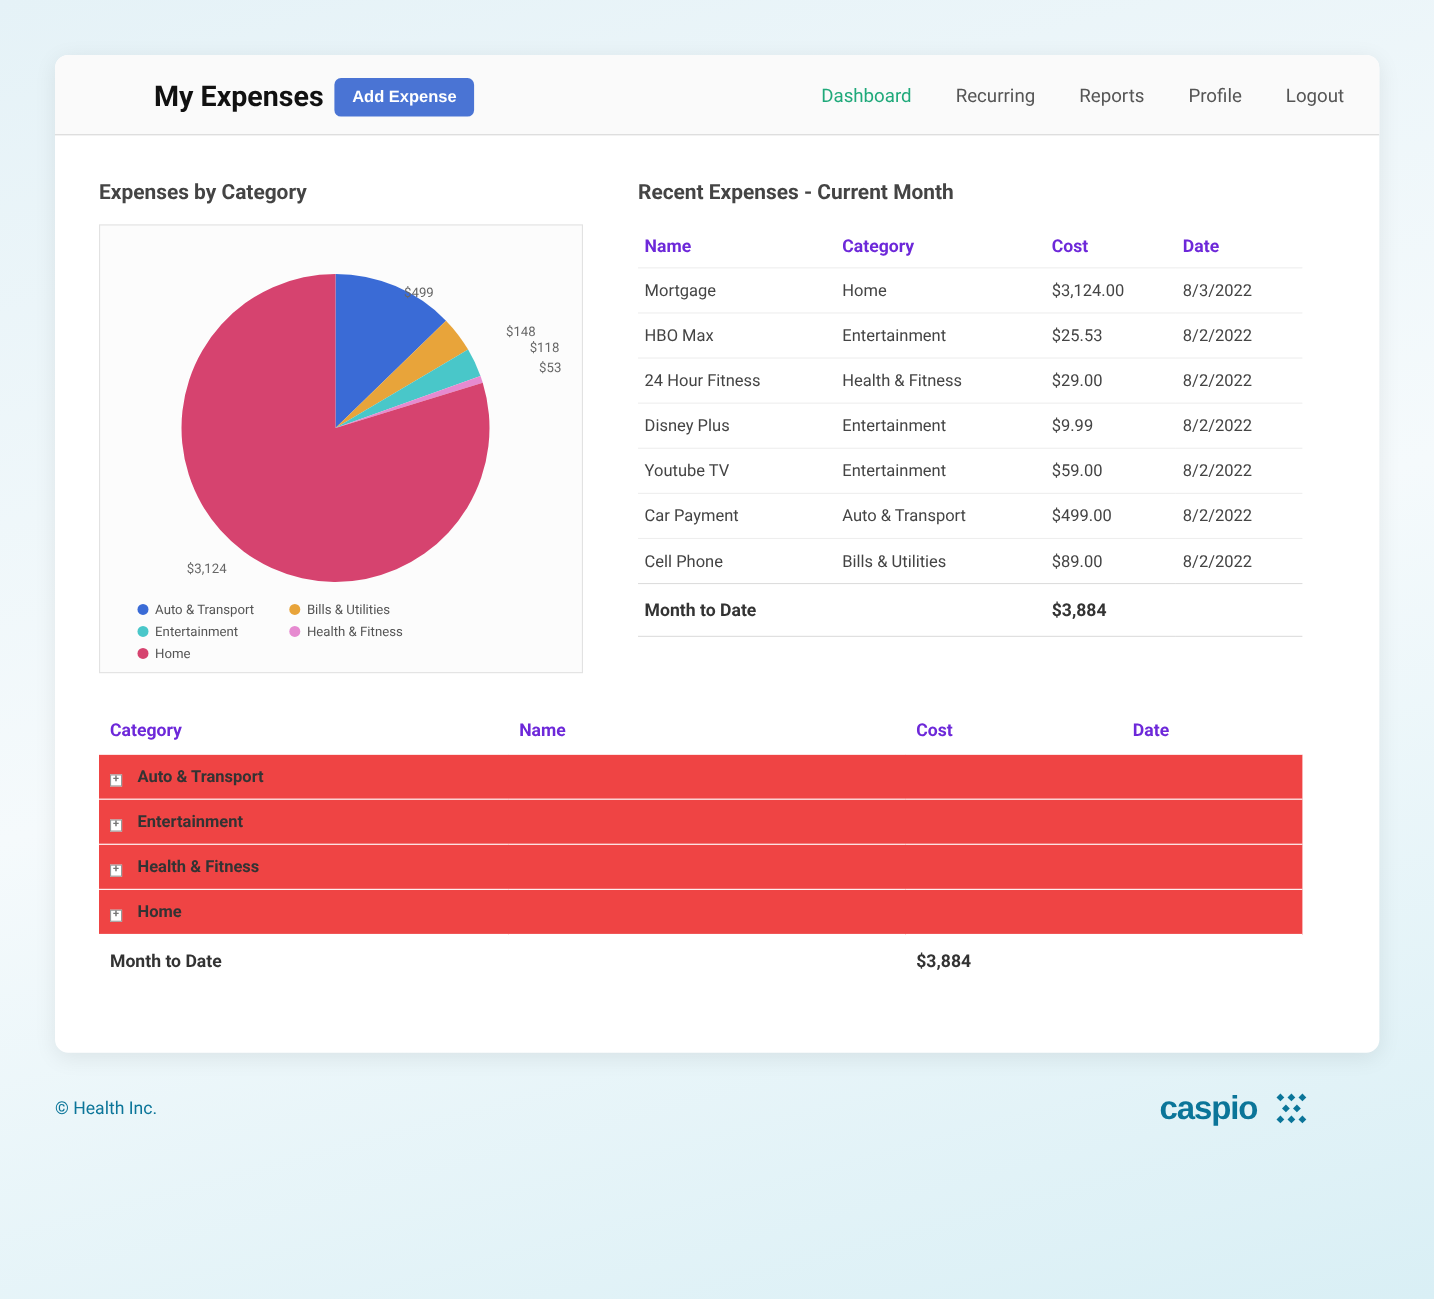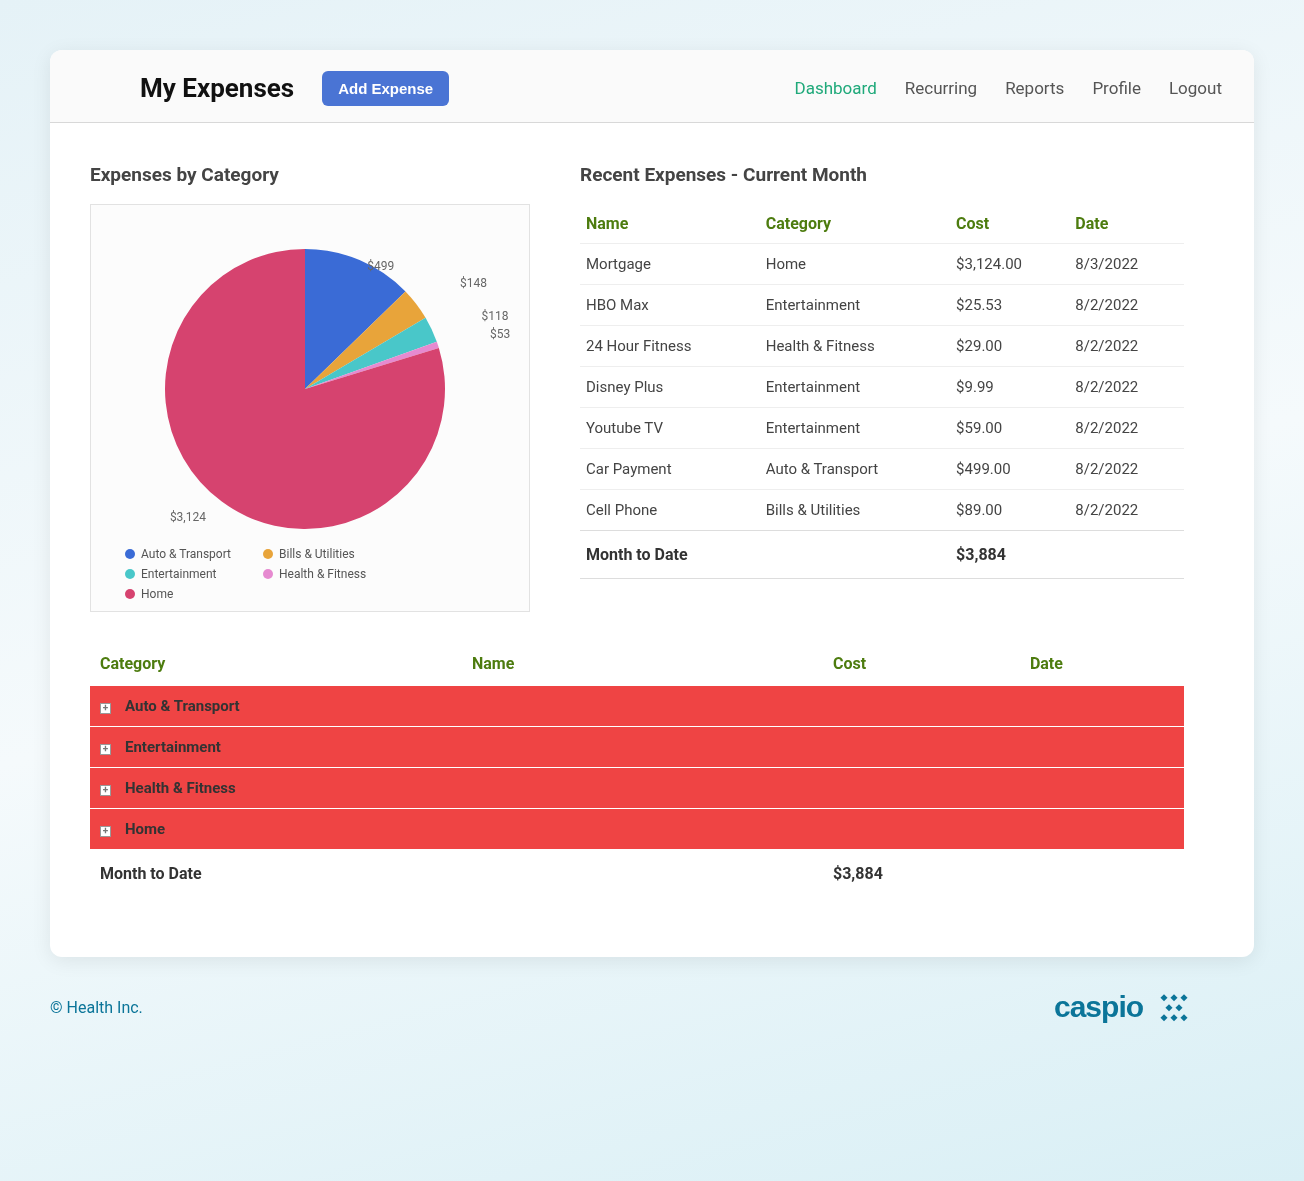--- a/index.html
+++ b/index.html
@@ -18,33 +18,33 @@
     overflow: hidden;
   }
   .topbar {
     display: flex;
     align-items: center;
     justify-content: space-between;
     padding: 20px 30px 16px 90px;
     border-bottom: 1px solid #d8d8d8;
     background: #fafafa;
   }
-  .brand-wrap { display: flex; align-items: center; gap: 28px; }
+  .brand-wrap { display: flex; align-items: center; gap: 10px; }
   .brand { font-size: 26px; font-weight: 700; color: #111; }
   .add-btn {
     background: #4a74d4;
     color: #fff;
     border: none;
     border-radius: 6px;
     padding: 9px 16px;
     font-size: 15px;
     font-weight: 600;
     cursor: pointer;
   }
-  .nav { display: flex; gap: 24px; align-items:center; }
+  .nav { display: flex; gap: 36px; align-items:center; }
   .nav-item {
     color: #555;
     font-size: 17px;
     cursor: pointer;
     padding: 8px 2px;
     position: relative;
   }
   .nav-item.active { color: #1fa97a; }
   .nav-item.active::before {
     content:"";
@@ -63,21 +63,21 @@
     background:#fcfcfc;
     padding:14px 14px 8px 14px;
   }
   .pie-wrap { position:relative; width:400px; height:320px; }
   .pie-label { position:absolute; font-size:12px; color:#666; white-space:nowrap;}
   .legend { display:flex; flex-wrap:wrap; gap:6px 18px; padding:8px 6px 2px 20px; font-size:12px; color:#555;}
   .legend-item { display:flex; align-items:center; gap:6px; min-width:120px;}
   .sw { width:10px; height:10px; border-radius:50%; display:inline-block;}
   
   table { width:100%; border-collapse:collapse; }
-  thead th { text-align:left; font-size:16px; font-weight:700; color:#4d7c0f; padding:10px 6px; }
+  thead th { text-align:left; font-size:16px; font-weight:700; color:#6d28d9; padding:10px 6px; }
   .recent tbody td { padding:11px 6px; font-size:15px; color:#444; border-top:1px solid #eee;}
   .recent tfoot td { padding:14px 6px; font-size:16px; font-weight:700; border-top:1px solid #ddd; border-bottom:1px solid #ddd;}
   .grouped thead th { padding:12px 10px; }
   .grouped .grp-row td {
     background:#ef4444;
     border-top:1px solid #fff;
     border-bottom:1px solid #fff;
     padding:11px 10px;
     font-weight:700;
     font-size:15px;
@@ -133,21 +133,21 @@
               <g id="pie-g" transform="translate(200,170)">
                   <path d="M0 0 L8.572527594031473e-15 -140 A140 140 0 0 1 100.45249130937 -97.51562433651823 Z" fill="#3a6bd6"></path>
                   <path d="M0 0 L100.45249130937 -97.51562433651823 A140 140 0 0 1 120.56441232297728 -71.16335068850486 Z" fill="#e8a43a"></path>
                   <path d="M0 0 L120.56441232297728 -71.16335068850486 A140 140 0 0 1 131.79843251129367 -47.21412063743182 Z" fill="#49c7c9"></path>
                   <path d="M0 0 L131.79843251129367 -47.21412063743182 A140 140 0 0 1 133.850898872108 -41.03579987192544 Z" fill="#e68ad0"></path>
                   <path d="M0 0 L133.850898872108 -41.03579987192544 A140 140 0 1 1 -2.5717582782094416e-14 -140 Z" fill="#d6436f"></path>
                 </g>
             </svg>
             <div id="pie-labels">
                 <span class="pie-label" style="left: 262.324px; top: 30px; margin-top: 10px;">$499</span>
-                <span class="pie-label" style="left: 355.013px; top: 57px;">$148</span>
+                <span class="pie-label" style="left: 355.013px; top: 75px;">$148</span>
                 <span class="pie-label" style="left: 376.542px; top: 89.805px;">$118</span>
                 <span class="pie-label" style="left: 385.056px; top: 108.405px;">$53</span>
                 <span class="pie-label" style="left: 64.8782px; top: 290.654px;">$3,124</span>
               </div>
           </div>
           <div class="legend" id="pie-legend">
               <span class="legend-item">
                 <span class="sw" style="background: rgb(58, 107, 214);"></span>
                 <span>Auto &amp; Transport</span>
               </span>

